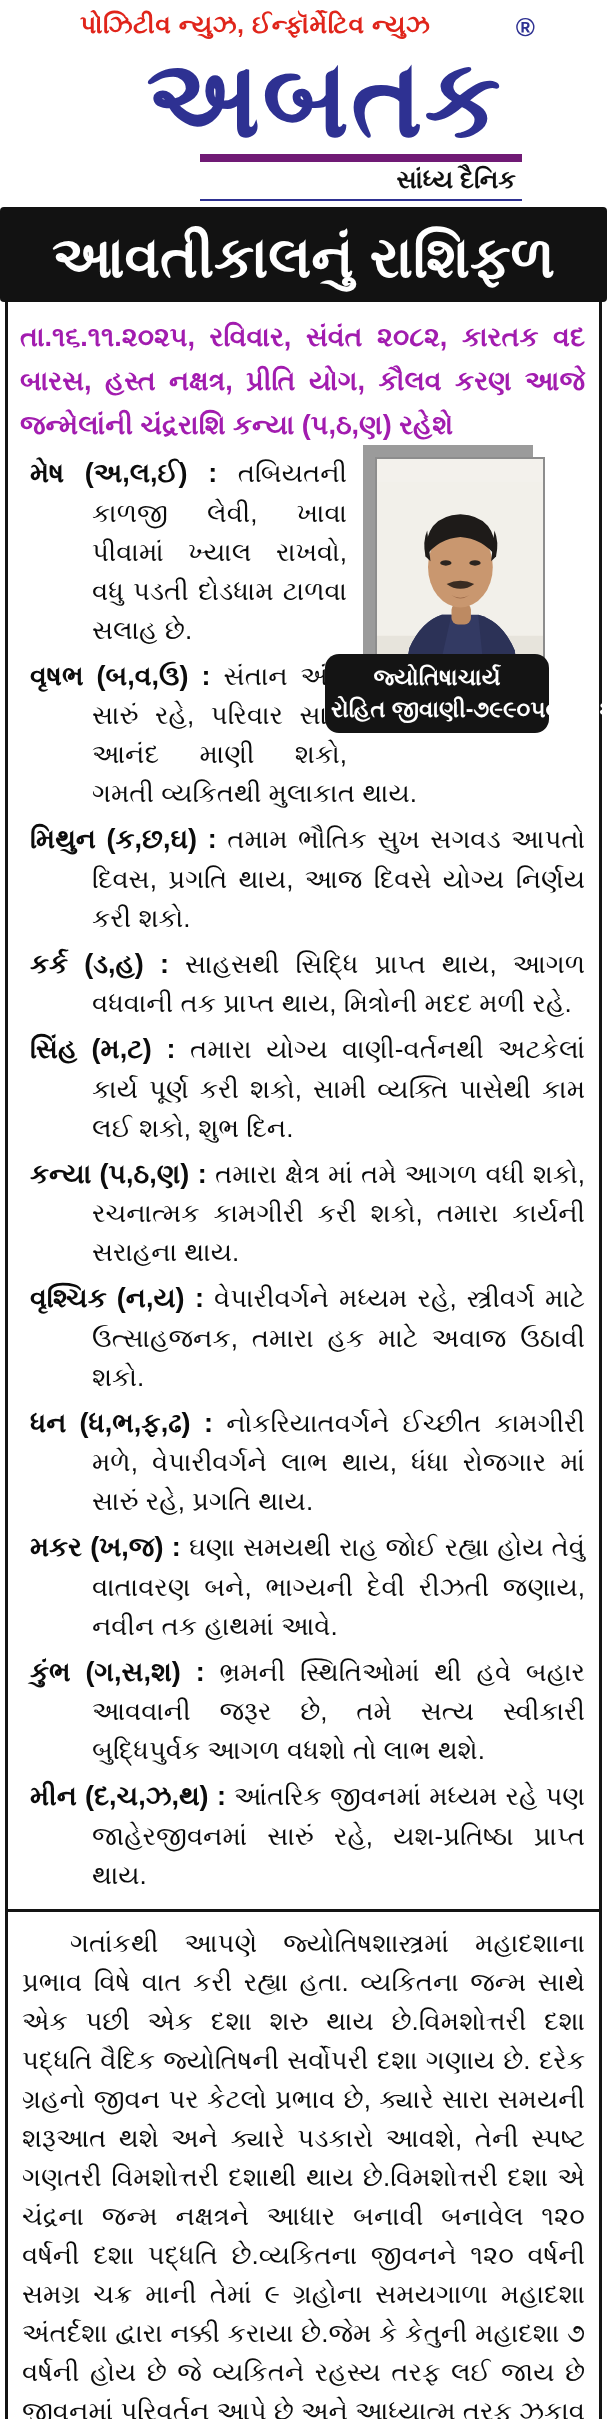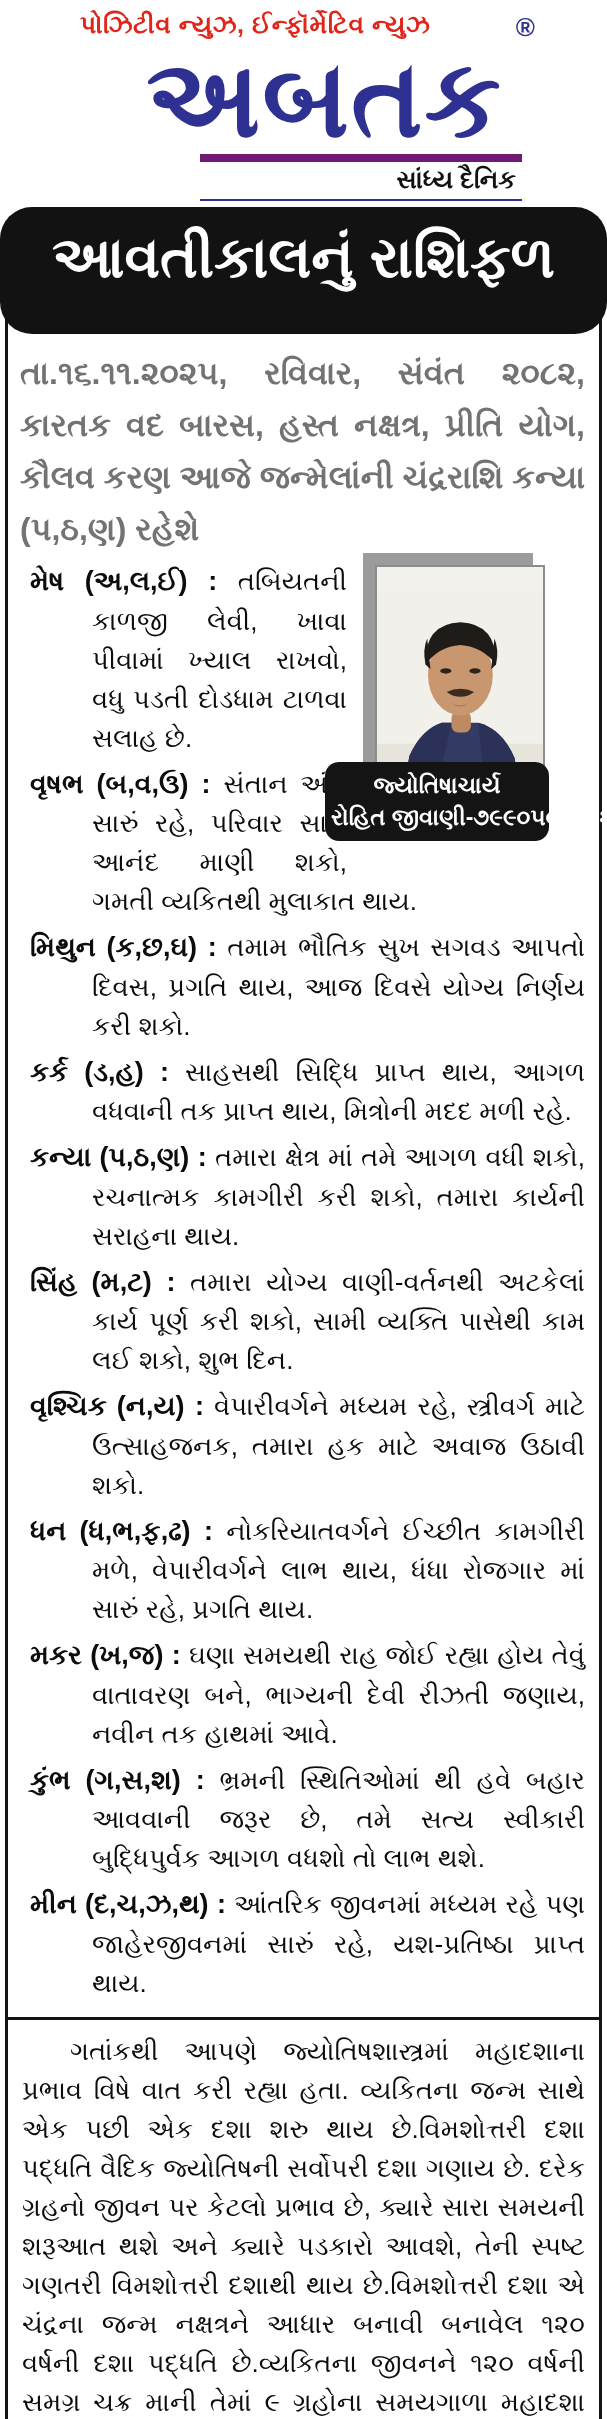--- a/index.html
+++ b/index.html
@@ -12,27 +12,27 @@
   .tagline { color:#e0251b; font-weight:bold; font-size:25px; letter-spacing:0.5px; }
   .rmark { position:absolute; right:72px; top:2px; color:#2e3192; font-size:26px; font-weight:bold; }
   .logo { text-align:center; color:#2e3192; font-weight:800; font-size:108px; line-height:1.02;
           letter-spacing:2px; font-family:"DejaVu Sans","Liberation Sans",sans-serif;padding-left:42px; }
   .subtitle-box { margin-left:200px; width:322px; border-top:8px solid #701a75; border-bottom:2px solid #2e3192;
                   padding:3px 6px 4px; text-align:right; }
   .subtitle-box span { font-weight:bold; font-size:25px; color:#111; }
 
   
   .banner { background:#121212; color:#fff; text-align:center; font-weight:bold; }
-  .banner-top { border-radius:32px; height:127px; line-height:100px; font-size:57px; position:relative; z-index:2; }
+  .banner-top { border-radius:4px; height:95px; line-height:100px; font-size:57px; position:relative; z-index:2; }
   .banner-article { height:88px; line-height:88px; font-size:52px; position:relative; z-index:2; }
 
   
   .horoscope-box { margin:-16px 5px 0; border:3px solid #141414; border-top:none;
                    padding:30px 14px 8px 12px; background:#fff; position:relative; z-index:1; }
-  .intro { font-weight:bold; font-size:32px; line-height:1.62; text-align:justify; color:#737373;
+  .intro { font-weight:bold; font-size:27px; line-height:1.62; text-align:justify; color:#a21caf;
            margin-bottom:6px; }
   .signs { color:#0c0c0c; }
   .sign { font-size:26px; line-height:1.5; text-align:justify; padding-left:72px; text-indent:-62px;
           margin-bottom:6px; }
   .sign b { font-weight:bold; font-size:27px;margin-top:24px; }
 
   
   .photo-float { float:right; width:222px; margin:4px 2px 26px 14px; position:relative; }
   .photo-frame { position:relative; width:170px; height:262px; margin-left:14px; background:#f3f1ec;
                  border:2px solid #8d8d8d; box-shadow:-12px -12px 0 0 #9b9b9b; overflow:visible; }
@@ -93,22 +93,22 @@
             <div>જ્યોતિષાચાર્ય</div>
             <div>રોહિત જીવાણી-૭૯૯૦૫૦૦૨૮૨</div>
           </div>
         </div>
       </div>
 
       <p class="sign"><b>મેષ</b> <b>(અ,લ,ઈ) :</b> <span>તબિયતની કાળજી લેવી, ખાવા પીવામાં ખ્યાલ રાખવો, વધુ પડતી દોડધામ ટાળવા સલાહ છે.</span></p>
       <p class="sign"><b>વૃષભ</b> <b>(બ,વ,ઉ) :</b> <span>સંતાન અંગે સારું રહે, પરિવાર સાથે આનંદ માણી શકો, ગમતી વ્યકિતથી મુલાકાત થાય.</span></p>
       <p class="sign"><b>મિથુન</b> <b>(ક,છ,ઘ) :</b> <span>તમામ ભૌતિક સુખ સગવડ આપતો દિવસ, પ્રગતિ થાય, આજ દિવસે યોગ્ય નિર્ણય કરી શકો.</span></p>
       <p class="sign"><b>કર્ક</b> <b>(ડ,હ) :</b> <span>સાહસથી સિદ્ધિ પ્રાપ્ત થાય, આગળ વધવાની તક પ્રાપ્ત થાય, મિત્રોની મદદ મળી રહે.</span></p>
+      <p class="sign"><b>સિંહ</b> <b>(મ,ટ) :</b> <span>તમારા યોગ્ય વાણી-વર્તનથી અટકેલાં કાર્ય પૂર્ણ કરી શકો, સામી વ્યક્તિ પાસેથી કામ લઈ શકો, શુભ દિન.</span></p>
       <p class="sign"><b>કન્યા</b> <b>(પ,ઠ,ણ) :</b> <span>તમારા ક્ષેત્ર માં તમે આગળ વધી શકો, રચનાત્મક કામગીરી કરી શકો, તમારા કાર્યની સરાહના થાય.</span></p>
-      <p class="sign"><b>સિંહ</b> <b>(મ,ટ) :</b> <span>તમારા યોગ્ય વાણી-વર્તનથી અટકેલાં કાર્ય પૂર્ણ કરી શકો, સામી વ્યક્તિ પાસેથી કામ લઈ શકો, શુભ દિન.</span></p>
       <p class="sign"><b>વૃશ્ચિક</b> <b>(ન,ય) :</b> <span>વેપારીવર્ગને મધ્યમ રહે, સ્ત્રીવર્ગ માટે ઉત્સાહજનક, તમારા હક માટે અવાજ ઉઠાવી શકો.</span></p>
       <p class="sign"><b>ધન</b> <b>(ધ,ભ,ફ,ઢ) :</b> <span>નોકરિયાતવર્ગને ઈચ્છીત કામગીરી મળે, વેપારીવર્ગને લાભ થાય, ધંધા રોજગાર માં સારું રહે, પ્રગતિ થાય.</span></p>
       <p class="sign"><b>મકર</b> <b>(ખ,જ) :</b> <span>ઘણા સમયથી રાહ જોઈ રહ્યા હોય તેવું વાતાવરણ બને, ભાગ્યની દેવી રીઝતી જણાય, નવીન તક હાથમાં આવે.</span></p>
       <p class="sign"><b>કુંભ</b> <b>(ગ,સ,શ) :</b> <span>ભ્રમની સ્થિતિઓમાં થી હવે બહાર આવવાની જરૂર છે, તમે સત્ય સ્વીકારી બુદ્ધિપુર્વક આગળ વધશો તો લાભ થશે.</span></p>
       <p class="sign"><b>મીન</b> <b>(દ,ચ,ઝ,થ) :</b> <span>આંતરિક જીવનમાં મધ્યમ રહે પણ જાહેરજીવનમાં સારું રહે, યશ-પ્રતિષ્ઠા પ્રાપ્ત થાય.</span></p>
     </div>
   </section>
 
 
   <section class="article-box">

